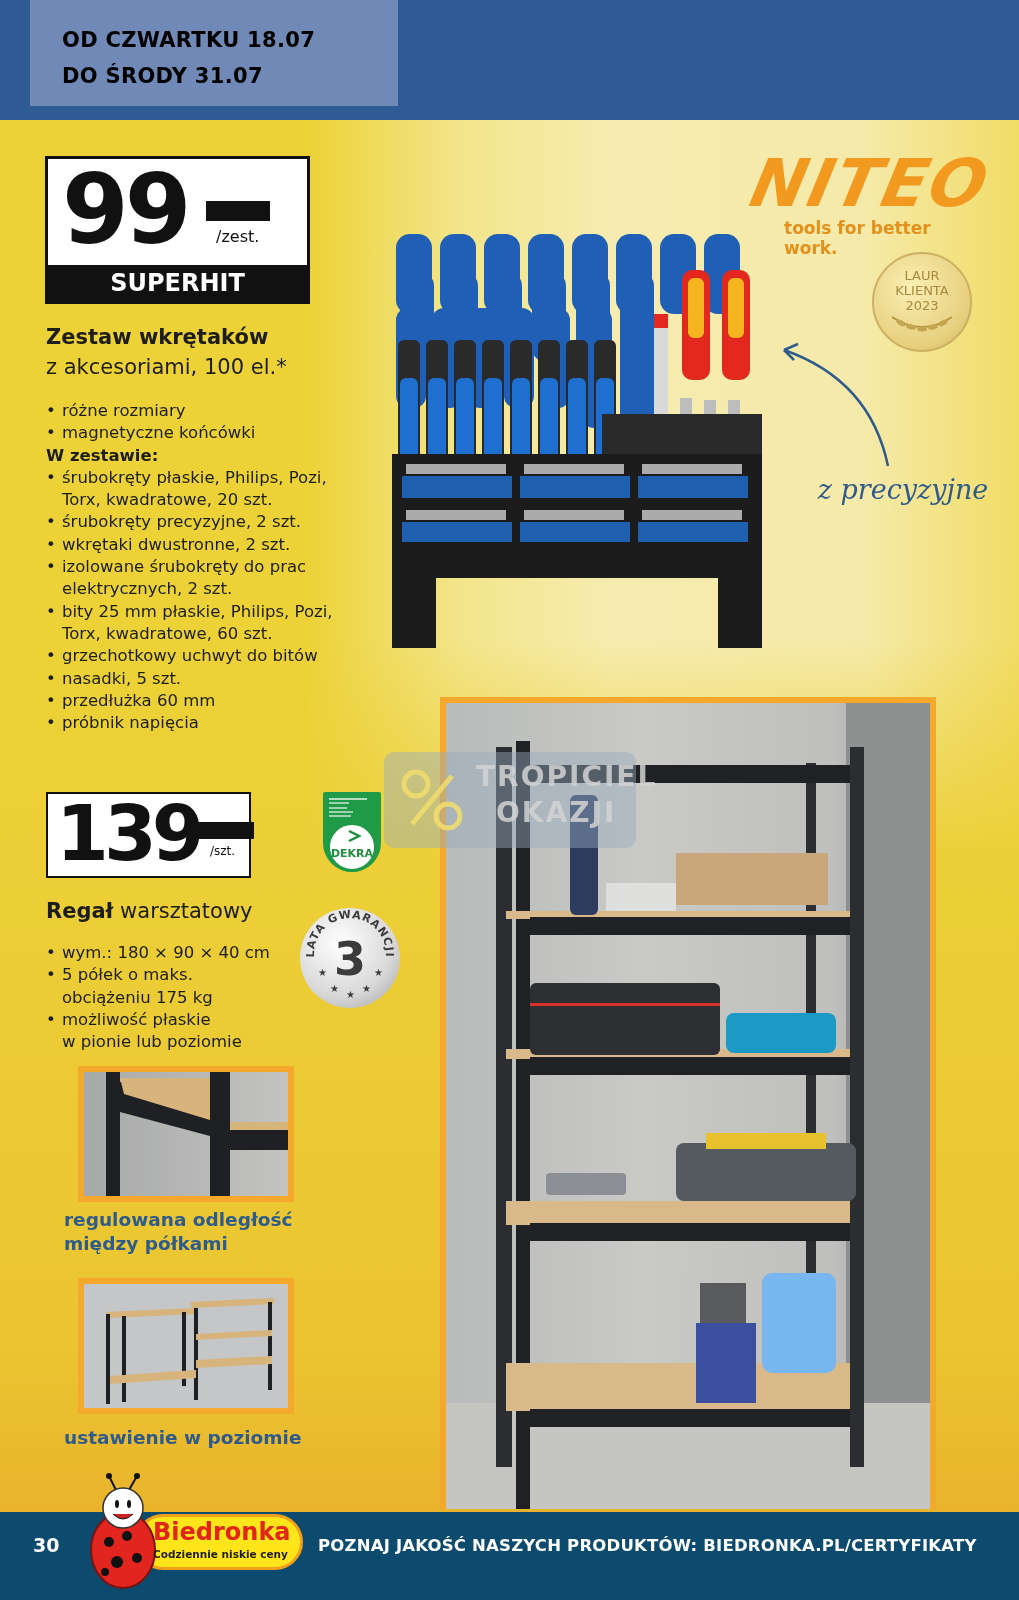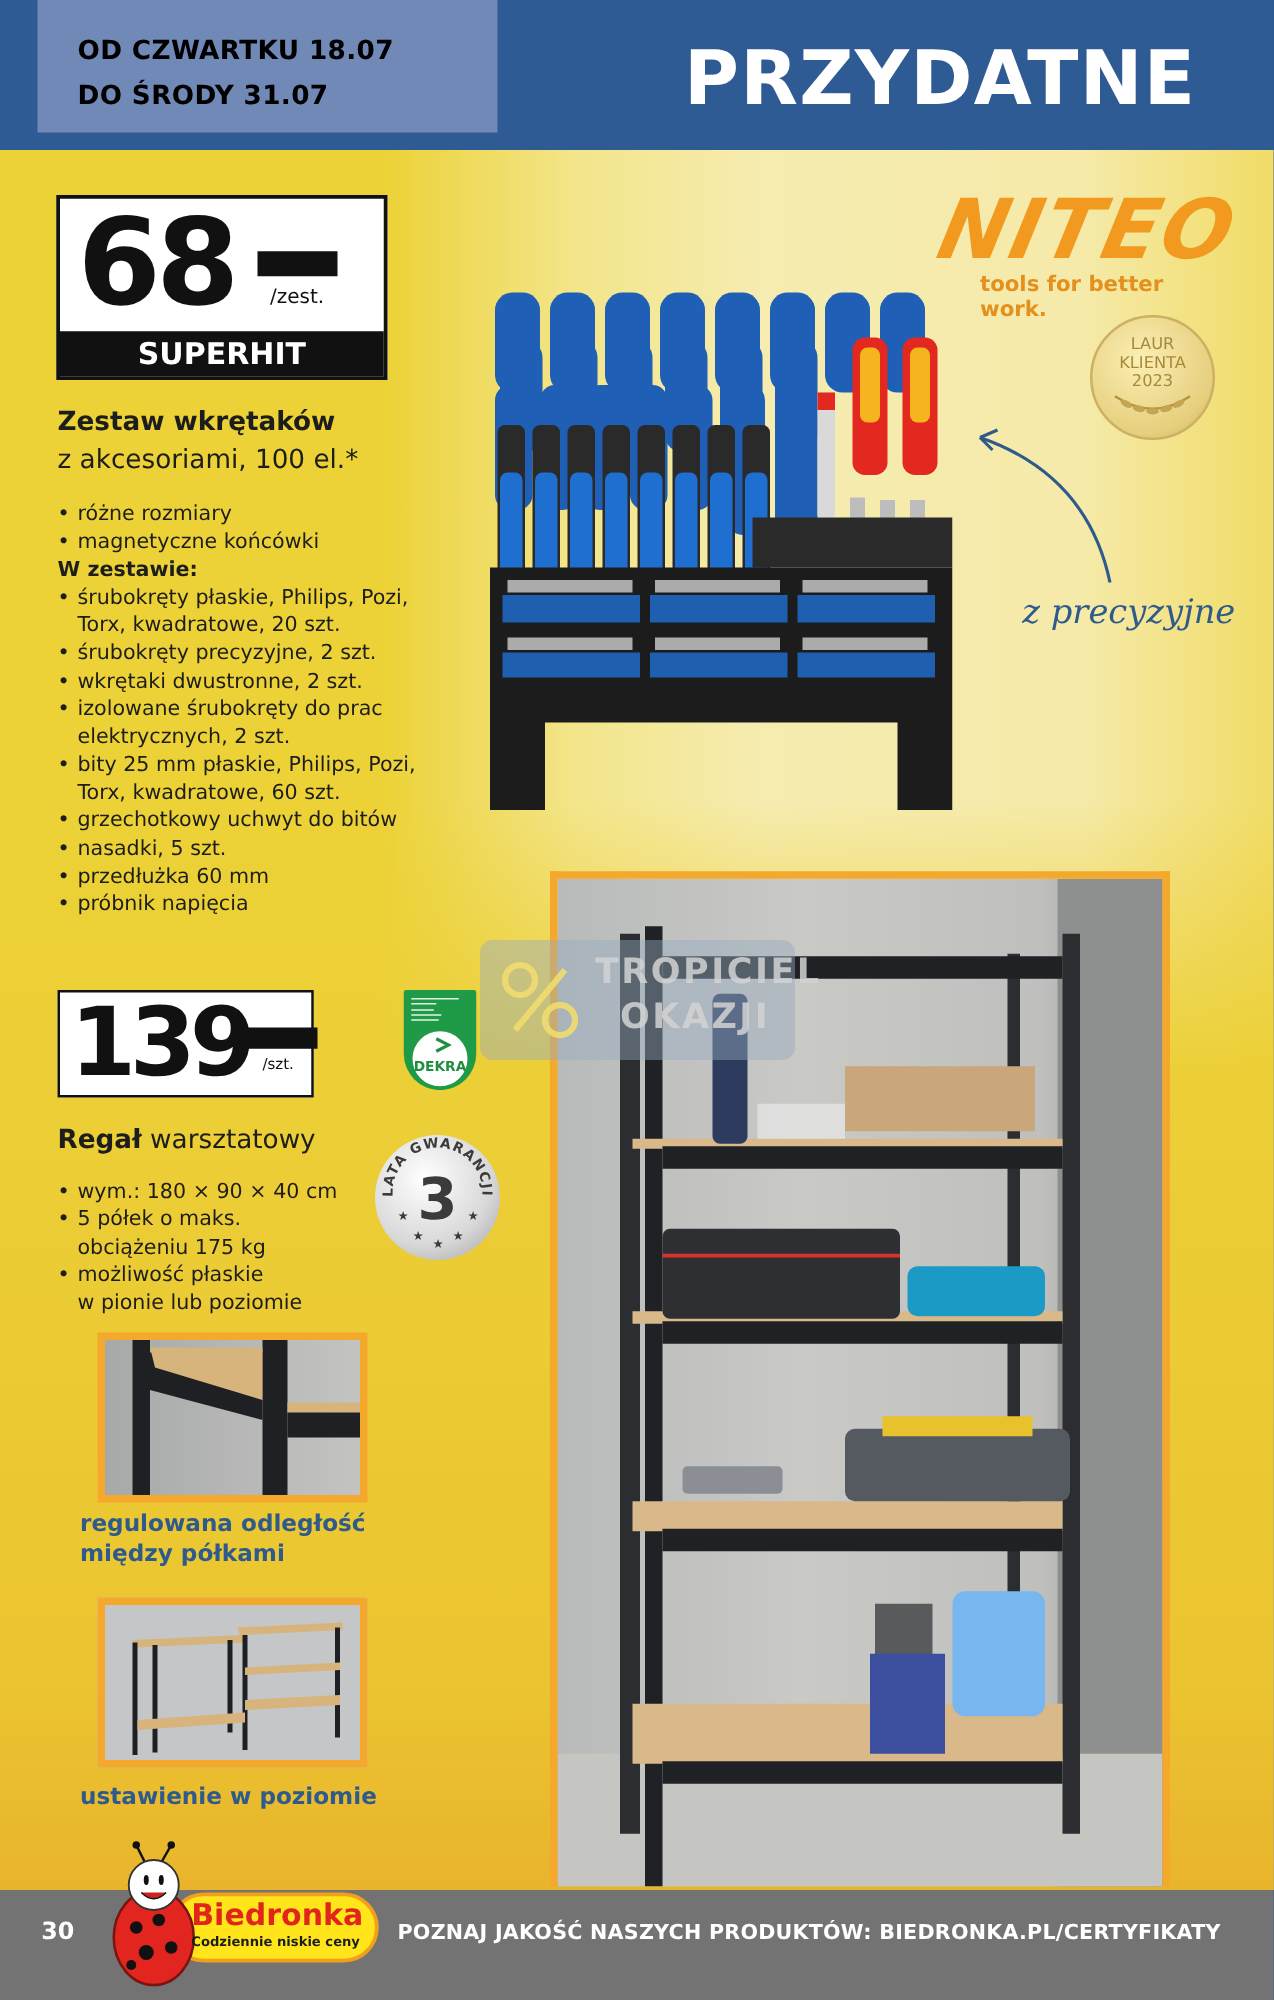--- a/index.html
+++ b/index.html
@@ -70,47 +70,46 @@
   .warranty-num { position: absolute; left: 0; right: 0; top: 24px; font-size: 46px; font-weight: bold; color: #3b3b3b; }
   .warranty-arc { position: absolute; left: 0; top: 0; }
 
   
   .thumb { position: absolute; border: 6px solid #f4a92d; overflow: hidden; }
   .thumb1 { left: 78px; top: 1066px; width: 216px; height: 136px; background: linear-gradient(90deg, #a7a9a8, #c3c4c2); }
   .thumb2 { left: 78px; top: 1278px; width: 216px; height: 136px; background: #c4c6c7; }
   .caption { position: absolute; color: #2f5b8c; font-weight: bold; font-size: 18.5px; line-height: 24px; text-align: left; }
 
   
-  .footer { position: absolute; left: 0; top: 1512px; width: 1019px; height: 88px; background: #737373; }
+  .footer { position: absolute; left: 0; top: 1512px; width: 1019px; height: 88px; background: #0c4a6e; }
   .page-num { position: absolute; left: 33px; top: 22px; color: #fff; font-weight: bold; font-size: 19px; }
   .footer-text { position: absolute; left: 318px; top: 24px; color: #fff; font-weight: bold; font-size: 16.5px; letter-spacing: 0.2px; }
   .bd-logo { position: absolute; left: 87px; top: 1472px; width: 220px; height: 118px; }
   .bd-pill { position: absolute; left: 48px; top: 42px; width: 168px; height: 56px; background: #ffe51a; border: 3px solid #f1a01b; border-radius: 28px; }
   .bd-name { position: absolute; left: 66px; top: 46px; color: #e1251b; font-weight: bold; font-size: 24px; }
   .bd-slogan { position: absolute; left: 66px; top: 76px; color: #1d1d1b; font-size: 10.5px; font-weight: bold; }
 </style>
 </head>
 <body>
 
 <div class="page">
 
   <div class="header">
     <div class="date-box">
       <div class="date-line">OD CZWARTKU 18.07</div>
       <div class="date-line">DO ŚRODY 31.07</div>
     </div>
-    <div class="section-title">PRZYDATNE</div>
   </div>
 
   <div class="main">
     <div class="main-bottom"></div>
   </div>
 
   <div class="price-box price1">
-    <span class="price-num">68</span>
+    <span class="price-num">99</span>
     <span class="price-dash"></span>
     <span class="price-unit">/zest.</span>
     <div class="superhit">SUPERHIT</div>
   </div>
 
   <div class="prod-title" style="left:46px; top:322px;">
     <div><b>Zestaw wkrętaków</b></div>
     <div>z akcesoriami, 100 el.*</div>
   </div>
 

